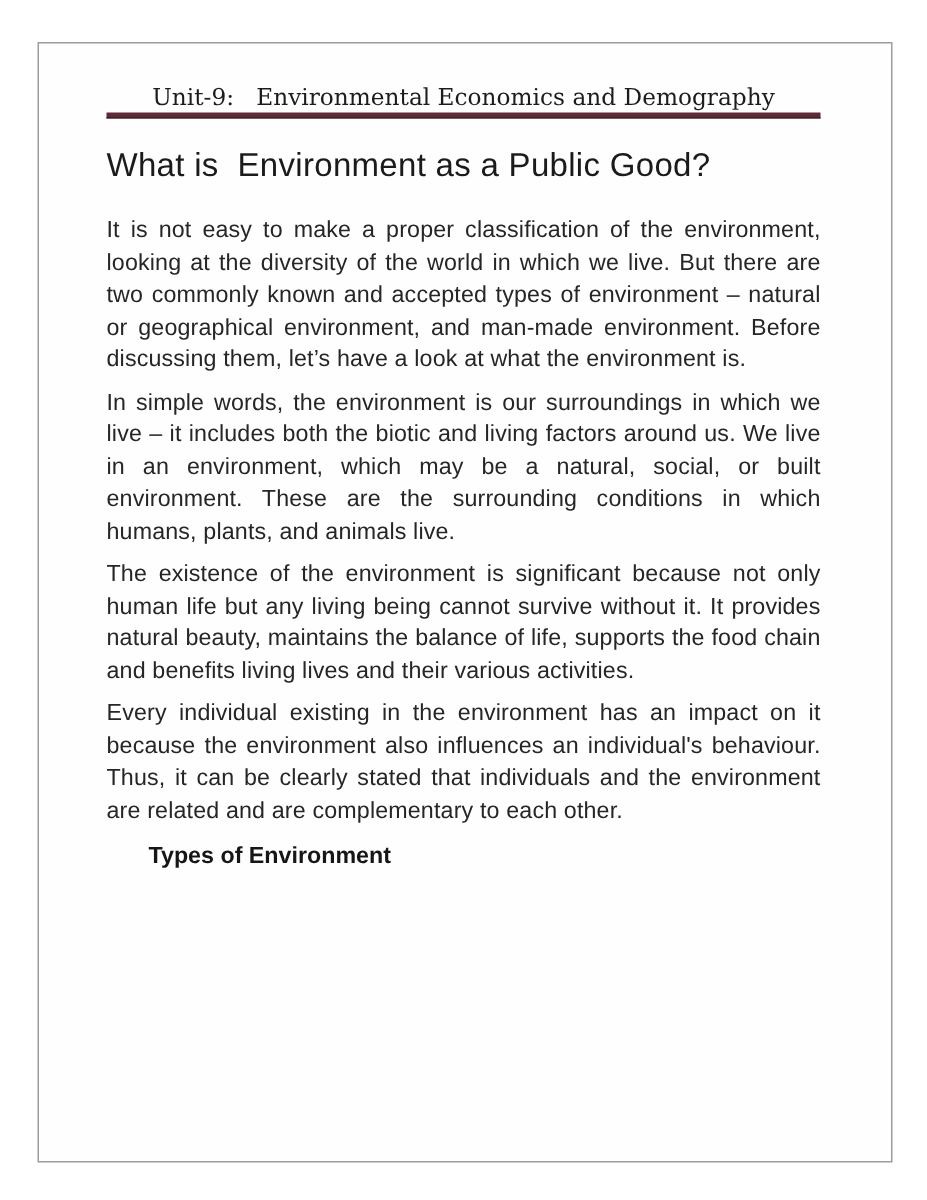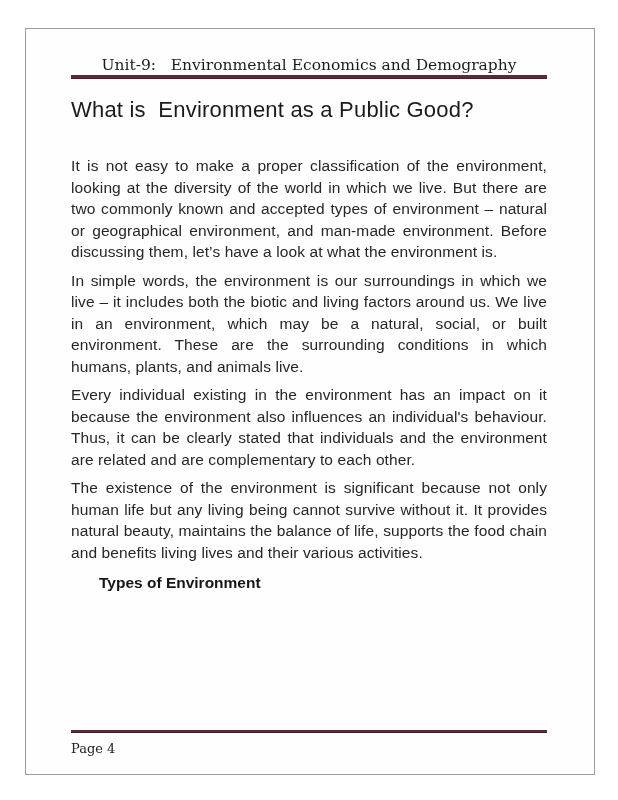--- a/index.html
+++ b/index.html
@@ -63,21 +63,21 @@
   }
 
   
   .body-copy p {
     font-size: 15.5px;
     line-height: 21.5px;
     color: #262626;
     text-align: justify;
     letter-spacing: 0.1px;
   }
-  .body-copy p.first { margin-top: 30px; }
+  .body-copy p.first { margin-top: 18px; }
   .body-copy p + p, .body-copy .types-heading + p { margin-top: 7px; }
   .types-heading {
     margin-top: 9px;
     font-size: 15.5px;
     line-height: 21px;
     font-weight: bold;
     color: #161616;
     margin-left: 28px;
   }
 
@@ -108,25 +108,21 @@
 
       <div class="doc-header">Unit-9:   Environmental Economics and Demography</div>
       <div class="header-rule"></div>
 
       <h1 class="doc-title">What is  Environment as a Public Good?</h1>
 
 
       <div class="body-copy">
         <p class="first">It is not easy to make a proper classification of the environment, looking at the diversity of the world in which we live. But there are two commonly known and accepted types of environment – natural or geographical environment, and man-made environment. Before discussing them, let’s have a look at what the environment is.</p>
         <p>In simple words, the environment is our surroundings in which we live – it includes both the biotic and living factors around us. We live in an environment, which may be a natural, social, or built environment. These are the surrounding conditions in which humans, plants, and animals live.</p>
+        <p>The existence of the environment is significant because not only human life but any living being cannot survive without it. It provides natural beauty, maintains the balance of life, supports the food chain and benefits living lives and their various activities.</p>
         <p>Every individual existing in the environment has an impact on it because the environment also influences an individual's behaviour. Thus, it can be clearly stated that individuals and the environment are related and are complementary to each other.</p>
-        <p>The existence of the environment is significant because not only human life but any living being cannot survive without it. It provides natural beauty, maintains the balance of life, supports the food chain and benefits living lives and their various activities.</p>
 
         <h3 class="types-heading">Types of Environment</h3>
       </div>
     </div>
 
-    <div class="page-footer">
-      <div class="footer-rule"></div>
-      <div class="page-number">Page 4</div>
-    </div>
   </div>
 </div>
 
 </body></html>

